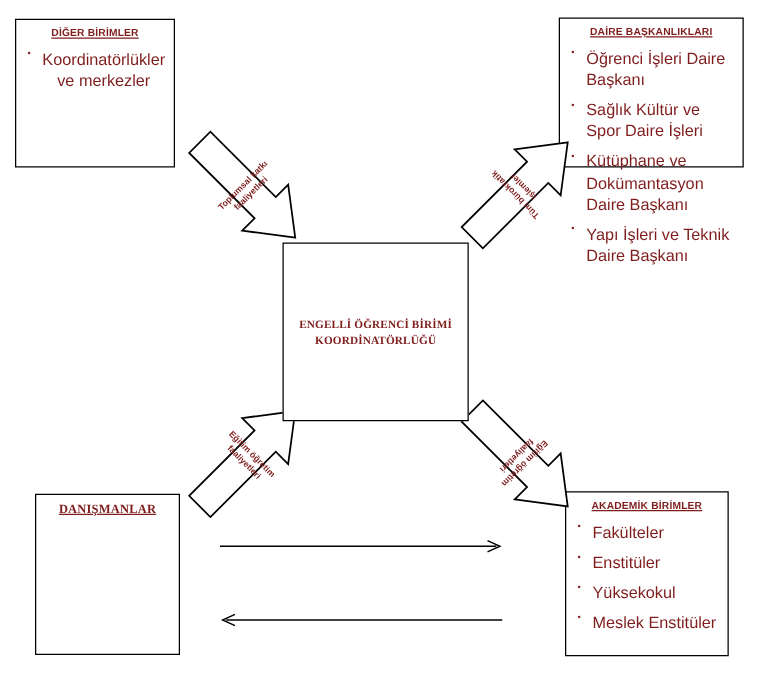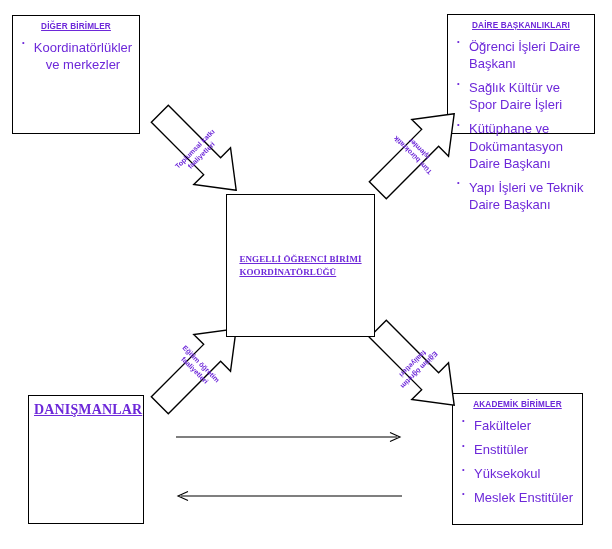--- a/index.html
+++ b/index.html
@@ -7,21 +7,21 @@
     padding: 0;
     background: #ffffff;
   }
   #canvas {
     position: relative;
     width: 612px;
     height: 549px;
     background: #ffffff;
     overflow: hidden;
     font-family: "Liberation Sans", sans-serif;
-    color: #6d28d9;
+    color: #7f1d1d;
   }
 
   
   .unit-box {
     position: absolute;
     box-sizing: border-box;
     border: 1.4px solid #000000;
     background: #ffffff;
     padding: 6px 5px 4px 5px;
   }
@@ -56,21 +56,21 @@
   .bullet-list.serif li {
     font-family: "Liberation Serif", serif;
     font-size: 8.4px;
   }
   .bullet-list.centered li {
     padding-left: 14px;
     text-align: center;
   }
   .unit-title.serif {
     font-family: "Liberation Serif", serif;
-    font-size: 14px;
+    font-size: 10px;
   }
 
   #box-diger   { left: 12px;  top: 15px;  width: 128px; height: 119px; }
   #box-daire   { left: 447px; top: 14px;  width: 148px; height: 120px; }
   #box-danisman{ left: 28px;  top: 395px; width: 116px; height: 129px; }
   #box-akademik{ left: 452px; top: 393px; width: 131px; height: 132px; }
 
   
   #box-center {
     position: absolute;
@@ -84,24 +84,23 @@
     display: flex;
     align-items: center;
     justify-content: center;
     z-index: 3;
   }
   #center-label {
     font-family: "Liberation Serif", serif;
     font-weight: bold;
     font-size: 9px;
     line-height: 1.35;
-    text-align: left;
+    text-align: center;
     letter-spacing: 0.1px;
     white-space: pre-line;
-    text-decoration: underline;
   }
 
   
   .block-arrow {
     position: absolute;
     width: 108px;
     height: 56px;
     z-index: 2;
   }
   .block-arrow svg {

